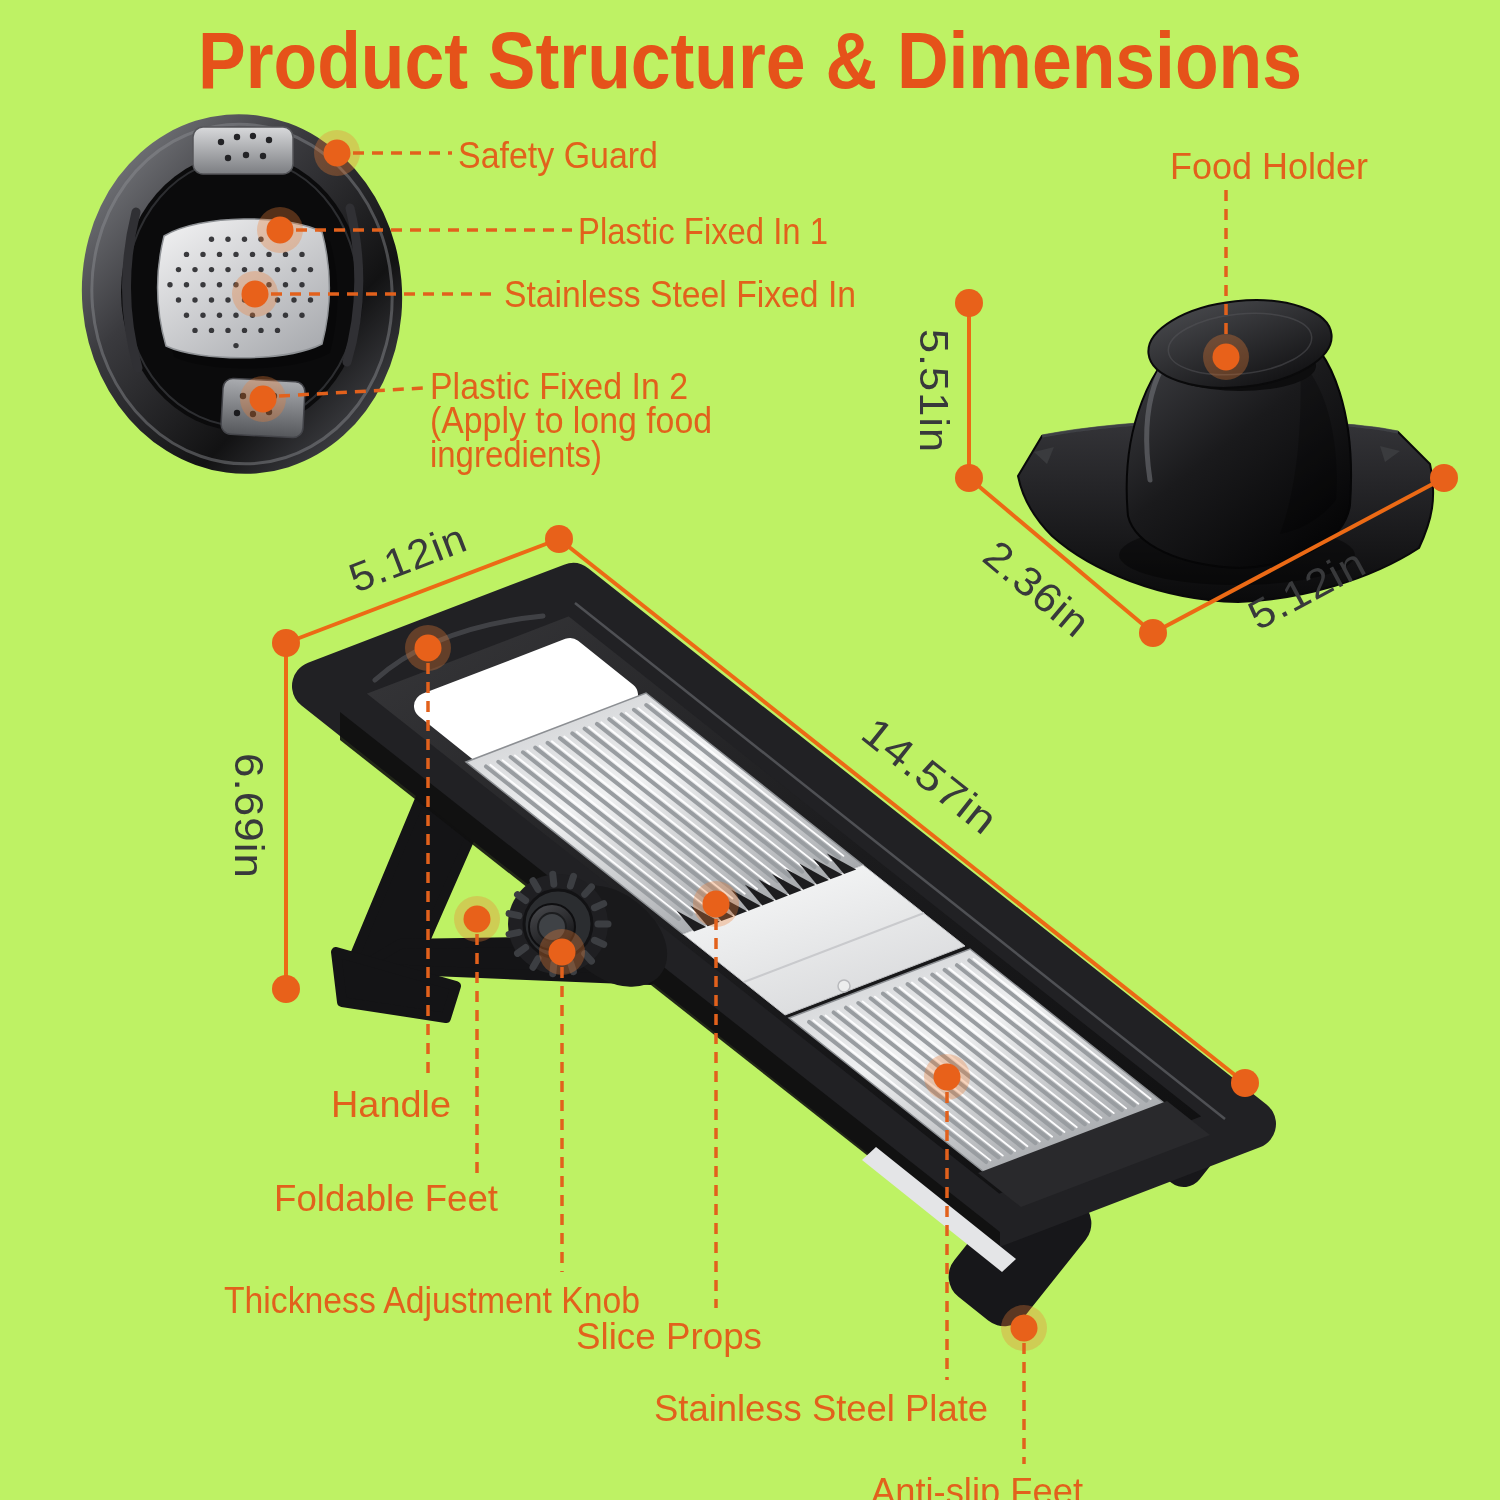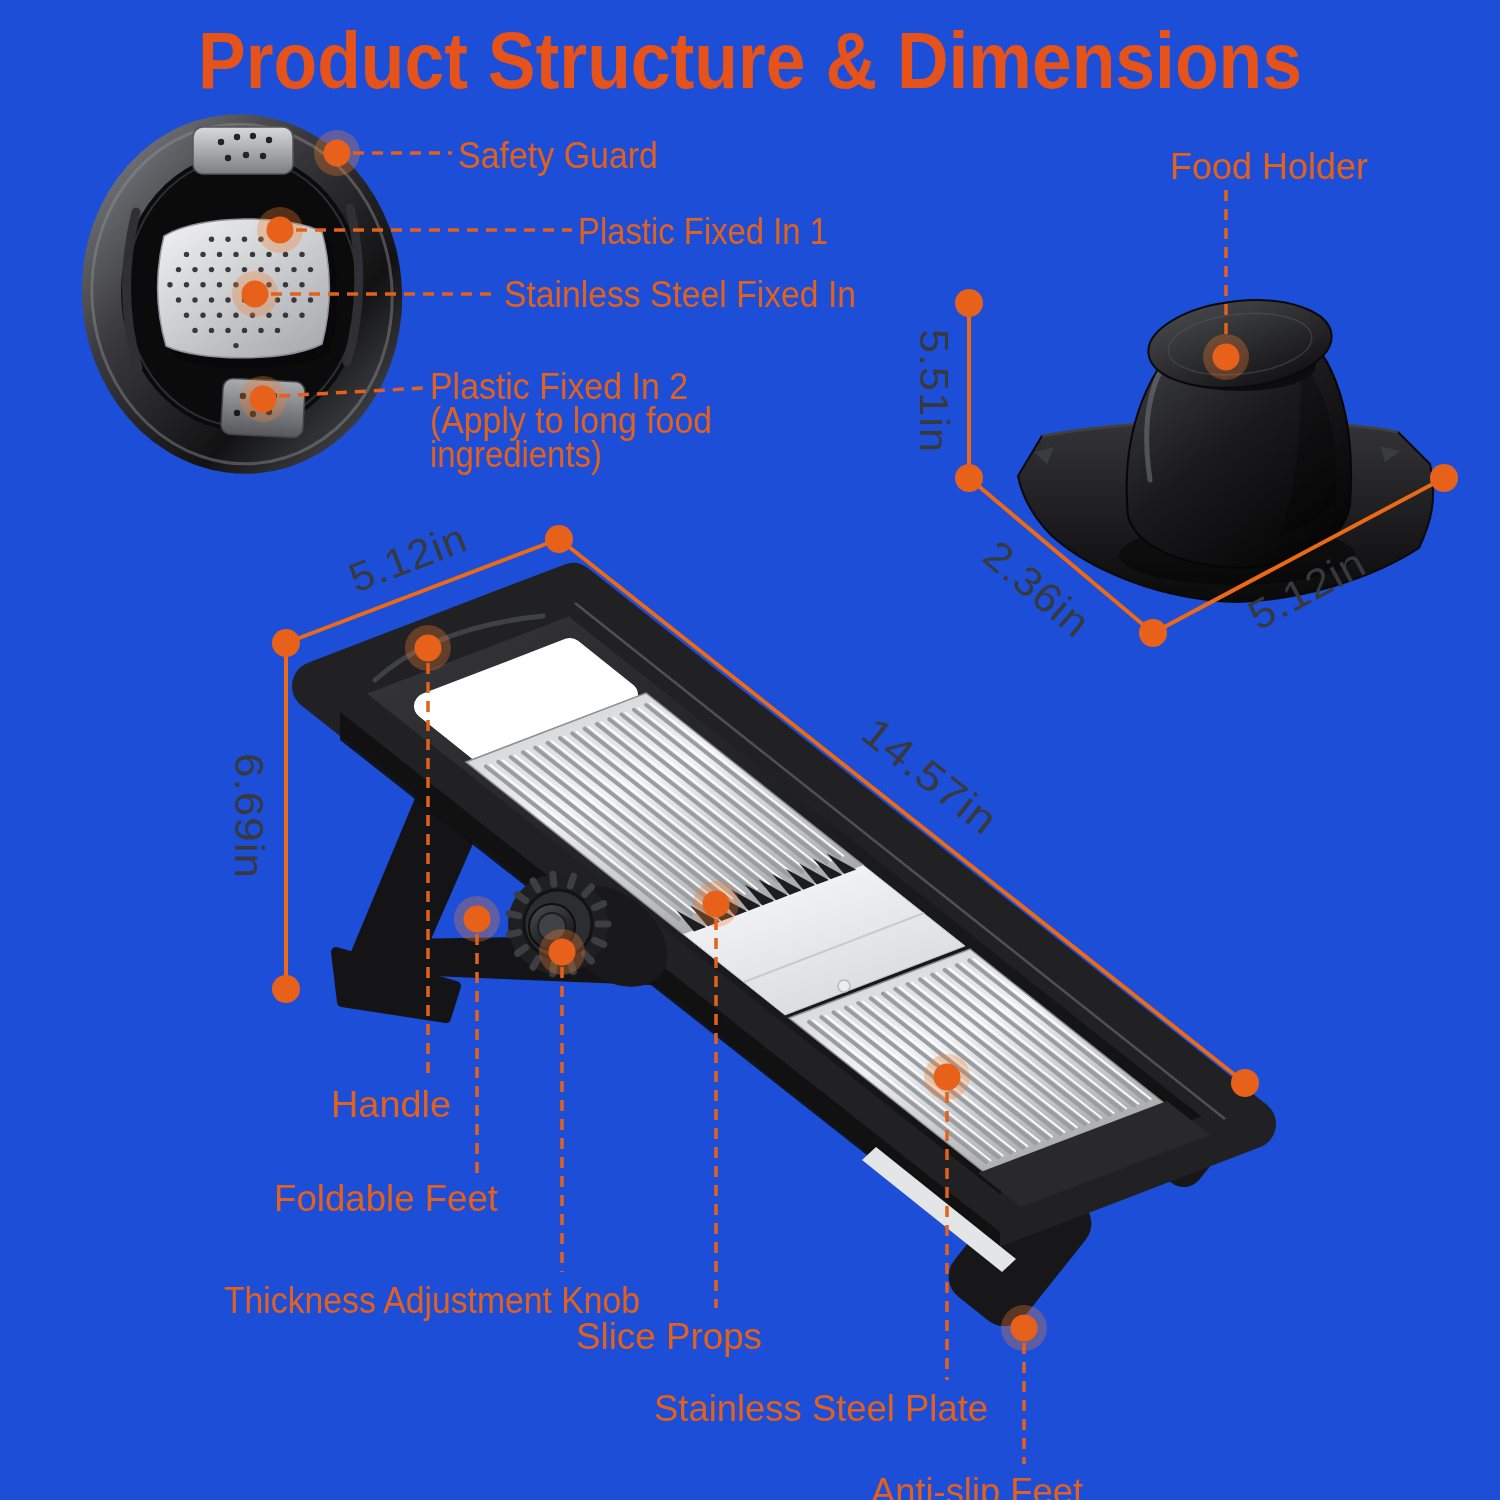--- a/index.html
+++ b/index.html
@@ -1,16 +1,16 @@
 <!DOCTYPE html>
 <html><head>
 <meta charset="utf-8">
 <style>
   html,body{margin:0;padding:0;background:#fff;}
-  .stage{position:relative;width:1500px;height:1500px;background:#1d4ed8;overflow:hidden;}
+  .stage{position:relative;width:1500px;height:1500px;background:#bef264;overflow:hidden;}
   svg{display:block;}
   text{font-family:"Liberation Sans", sans-serif;}
   .title{fill:#E5521A;font-size:80px;font-weight:bold;}
   .lbl{fill:#E2611C;font-size:36px;dominant-baseline:central;}
   .dim{fill:#38393B;font-size:41px;letter-spacing:1px;dominant-baseline:central;}
   .dimline{stroke:#EC6A15;stroke-width:4;fill:none;}
   .leader{stroke:#E2611C;stroke-width:3.5;stroke-dasharray:11 8;fill:none;}
   .dot{fill:#E8611A;}
   .halo{fill:#F08034;opacity:0.32;}
 </style>

